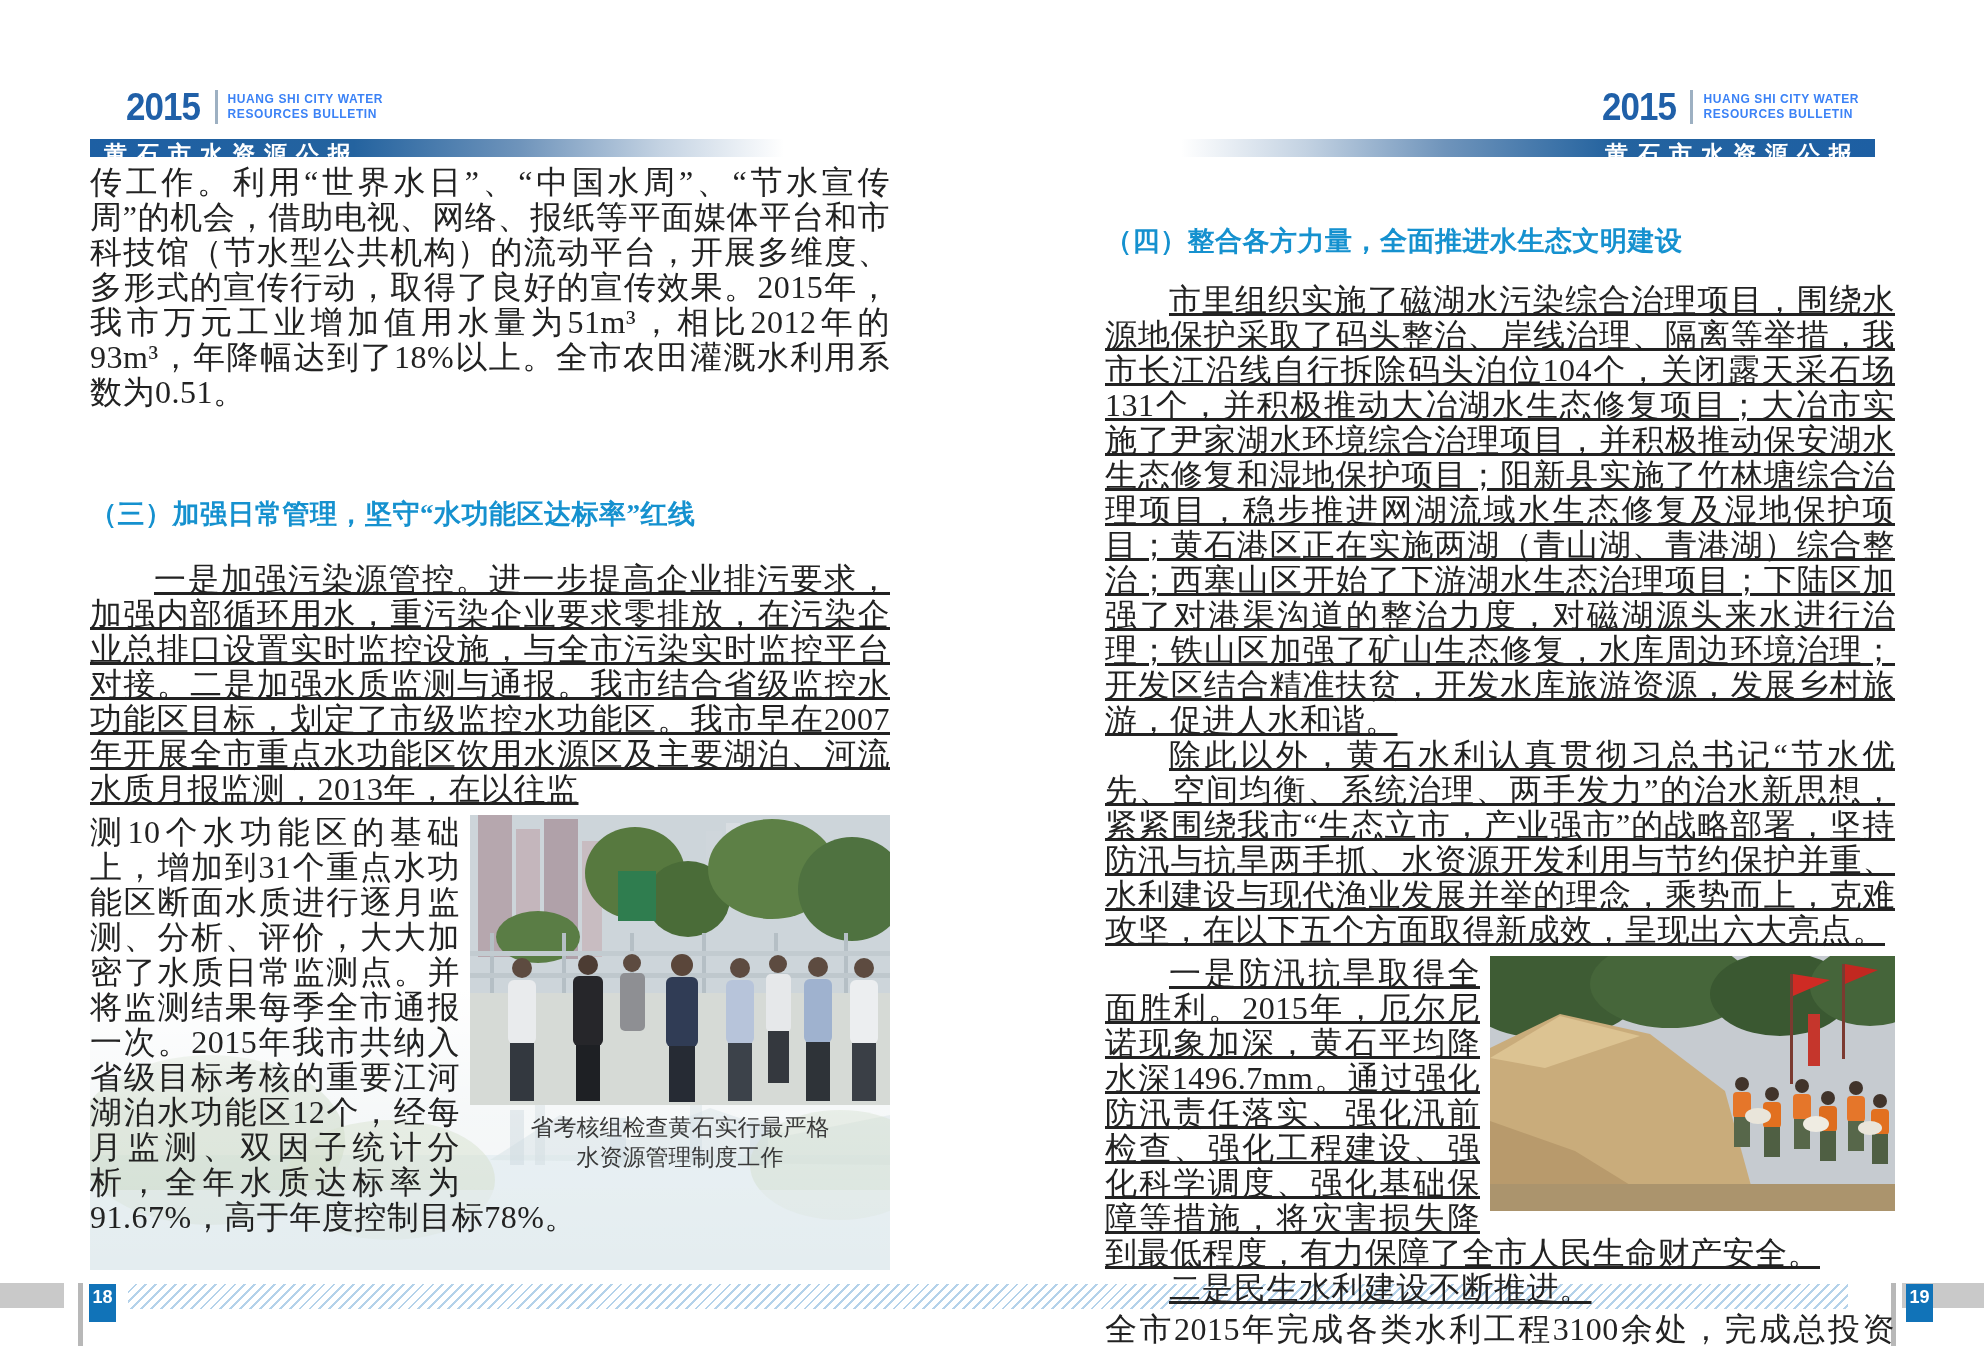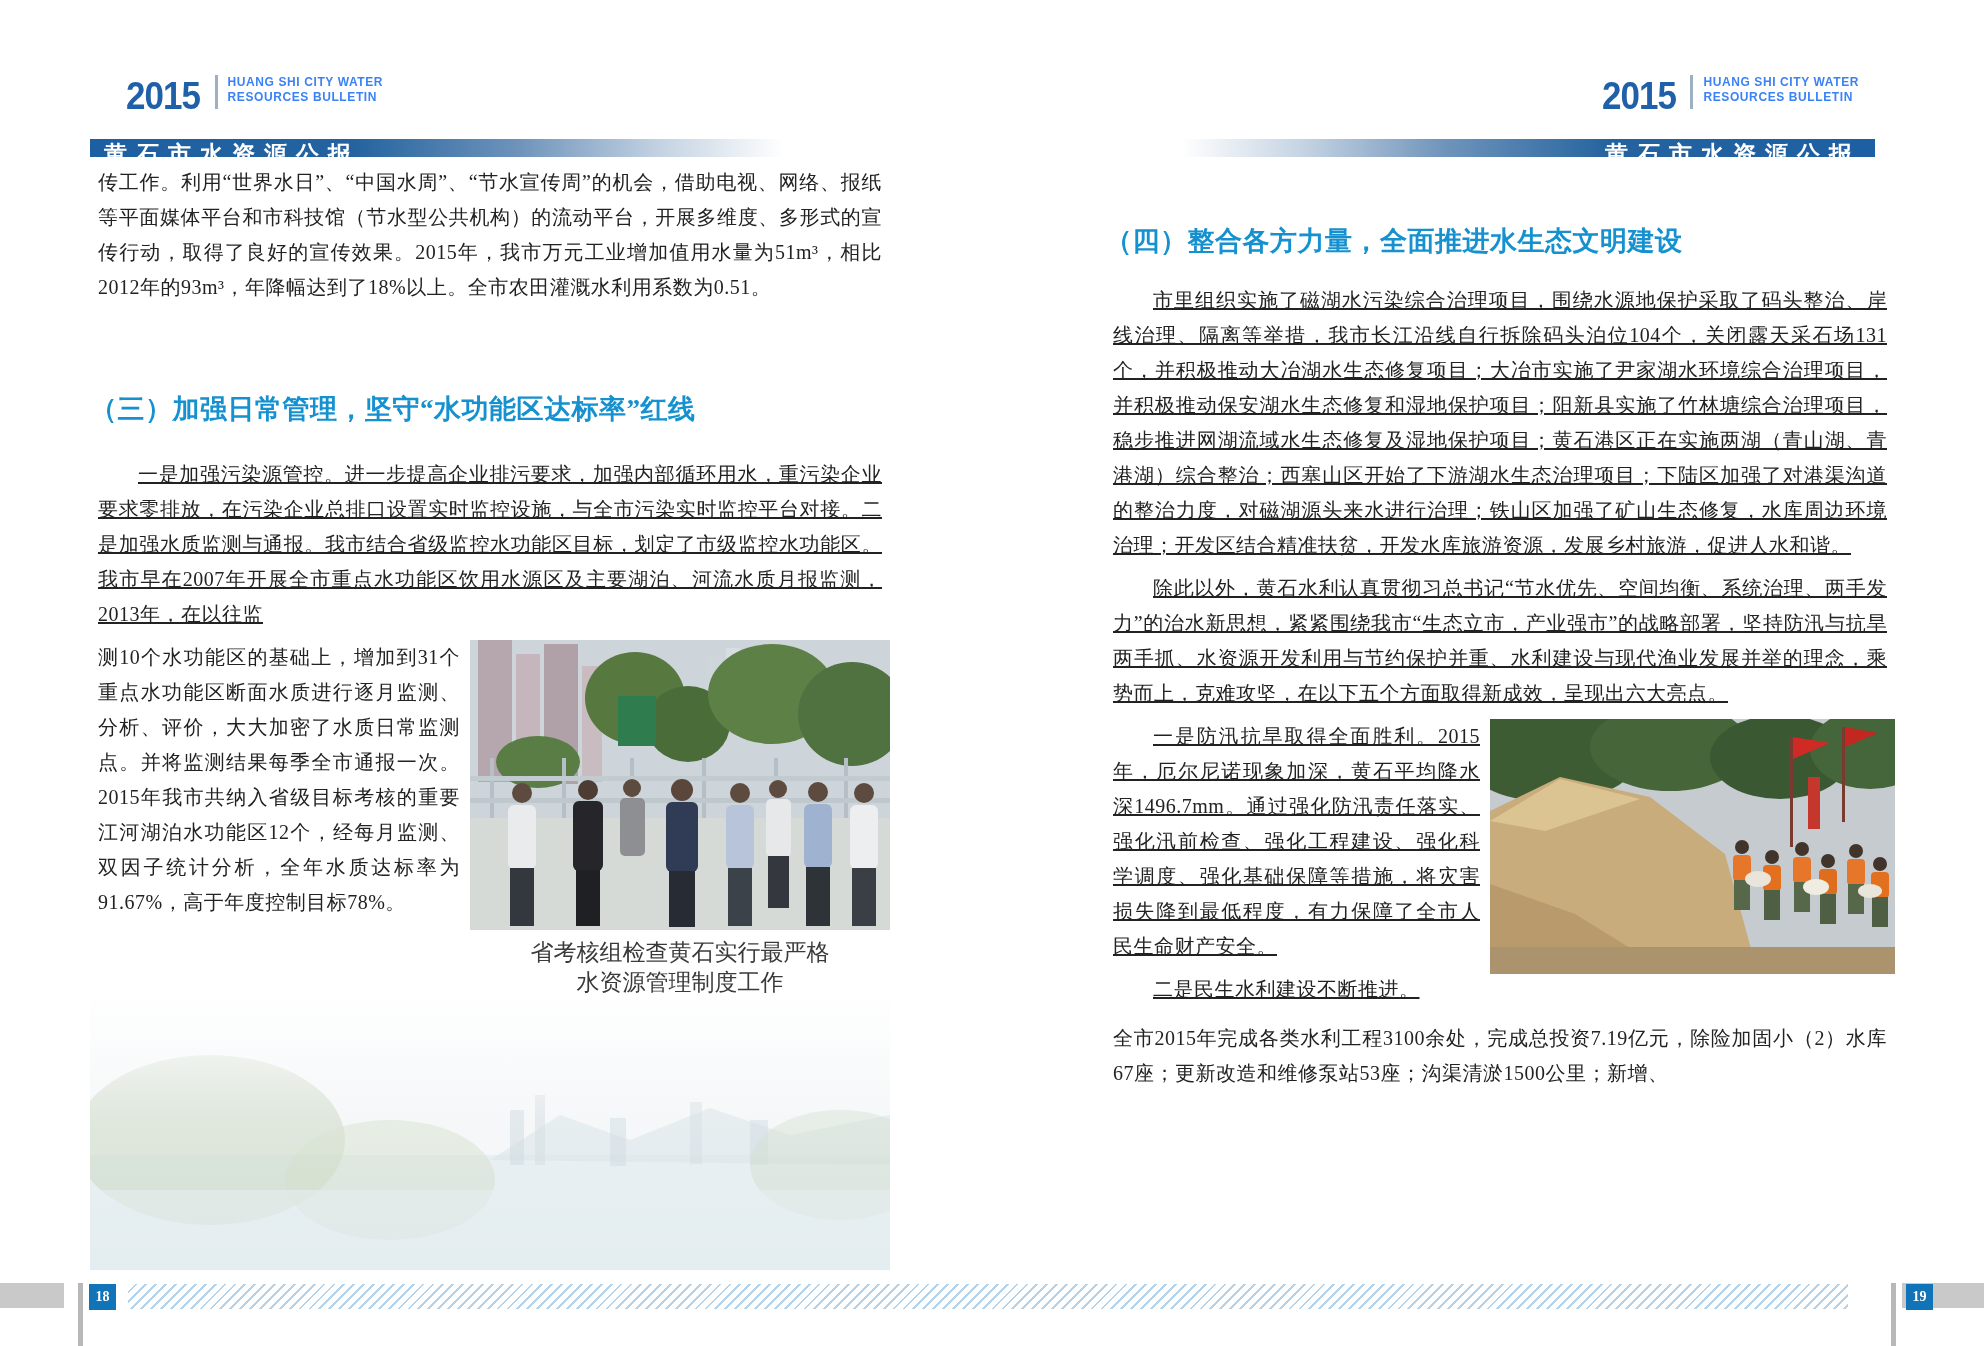--- a/index.html
+++ b/index.html
@@ -5,42 +5,42 @@
   html,body{margin:0;padding:0;}
   body{
     width:1984px;height:1346px;position:relative;overflow:hidden;background:#ffffff;
     font-family:"Liberation Serif","DejaVu Serif",serif;color:#222;
   }
   .page{position:absolute;top:75px;}
   #pageL{left:90px;width:800px;}
   #pageR{left:1105px;width:790px;}
 
   
-  .hdr-row{display:flex;height:64px;}
+  .hdr-row{display:flex;align-items:center;height:64px;}
   .hdr-row.left{padding-left:36px;}
   .hdr-row.right{justify-content:flex-end;padding-right:36px;}
   .hdr-year{
     font-family:"Liberation Sans",sans-serif;font-weight:800;font-size:38px;
     color:#2060a8;letter-spacing:-1px;transform:scaleX(.92);transform-origin:left center;
   }
   .hdr-div{width:3px;height:34px;background:#9db0c2;margin:0 10px 0 8px;}
   .hdr-sub{
     font-family:"Liberation Sans",sans-serif;font-weight:bold;font-size:12px;
     color:#3b82f6;letter-spacing:.6px;line-height:15px;
   }
   .banner{height:18px;line-height:31px;white-space:nowrap;overflow:hidden;
     font-family:"Liberation Sans",sans-serif;font-weight:bold;font-size:23px;color:#fff;}
   .banner.left{width:680px;padding-left:14px;letter-spacing:9px;
     background:linear-gradient(90deg,#1d5fa3 0%,#24639f 38%,#6f94bb 62%,#c3d2e2 82%,rgba(255,255,255,0) 100%);}
   .banner.right{width:680px;margin-left:auto;margin-right:20px;text-align:right;padding-right:14px;letter-spacing:9px;
     background:linear-gradient(270deg,#1d5fa3 0%,#24639f 38%,#6f94bb 62%,#c3d2e2 82%,rgba(255,255,255,0) 100%);}
 
   
   .content{position:relative;z-index:1;}
-  p.body{font-size:20px;line-height:35px;text-align:justify;margin:8px;letter-spacing:.5px;}
+  p.body{font-size:32px;line-height:35px;text-align:justify;margin:0;letter-spacing:.5px;}
   p.body.indent{text-indent:2em;text-decoration:underline;}
   #pageL p.intro{margin-top:8px;}
   h3.sec{font-size:27px;font-weight:bold;color:#1591cf;margin:84px 0 28px 0;line-height:40px;letter-spacing:.5px;font-family:Liberation Serif, serif;}
   #pageR h3.sec{margin:64px 0 22px 0;}
   .wrapzone{margin-top:8px;}
   .wrapzone:after{content:"";display:block;clear:none;}
   figure.photo{float:right;margin:0 0 0 10px;padding:0;position:relative;z-index:2;}
   figure.photo.lp{width:420px;}
   figure.photo.rp{width:405px;}
   figure.photo svg{display:block;}
@@ -49,22 +49,22 @@
 
   
   .faint{position:absolute;left:0;top:915px;width:800px;height:280px;z-index:0;}
 
   
   .corner{position:absolute;top:1283px;height:25px;background:#c9c9c9;}
   .corner.l{left:0;width:64px;}
   .corner.r{left:1902px;width:82px;}
   .vbar{position:absolute;top:1283px;width:5px;height:63px;background:#b8b8b8;}
   .vbar.l{left:78px;} .vbar.r{left:1891px;}
-  .pnum{position:absolute;top:1284px;width:27px;height:26px;background:#1173b8;color:#fff;
-    font-family:Liberation Serif, serif;font-weight:bold;font-size:14px;line-height:26px;text-align:center;}
+  .pnum{position:absolute;top:1284px;width:27px;height:38px;background:#1173b8;color:#fff;
+    font-family:Liberation Sans, sans-serif;font-weight:bold;font-size:18px;line-height:26px;text-align:center;}
   .pnum.l{left:89px;} .pnum.r{left:1906px;}
   .hatch{position:absolute;left:128px;top:1284px;width:1720px;height:25px;
     background:repeating-linear-gradient(135deg,#ffffff 0px,#ffffff 5px,#b4d2ea 5px,#b4d2ea 7px);}
 </style>
 </head>
 <body>
 
 <div class="page" id="pageL">
 
   <div class="faint">

